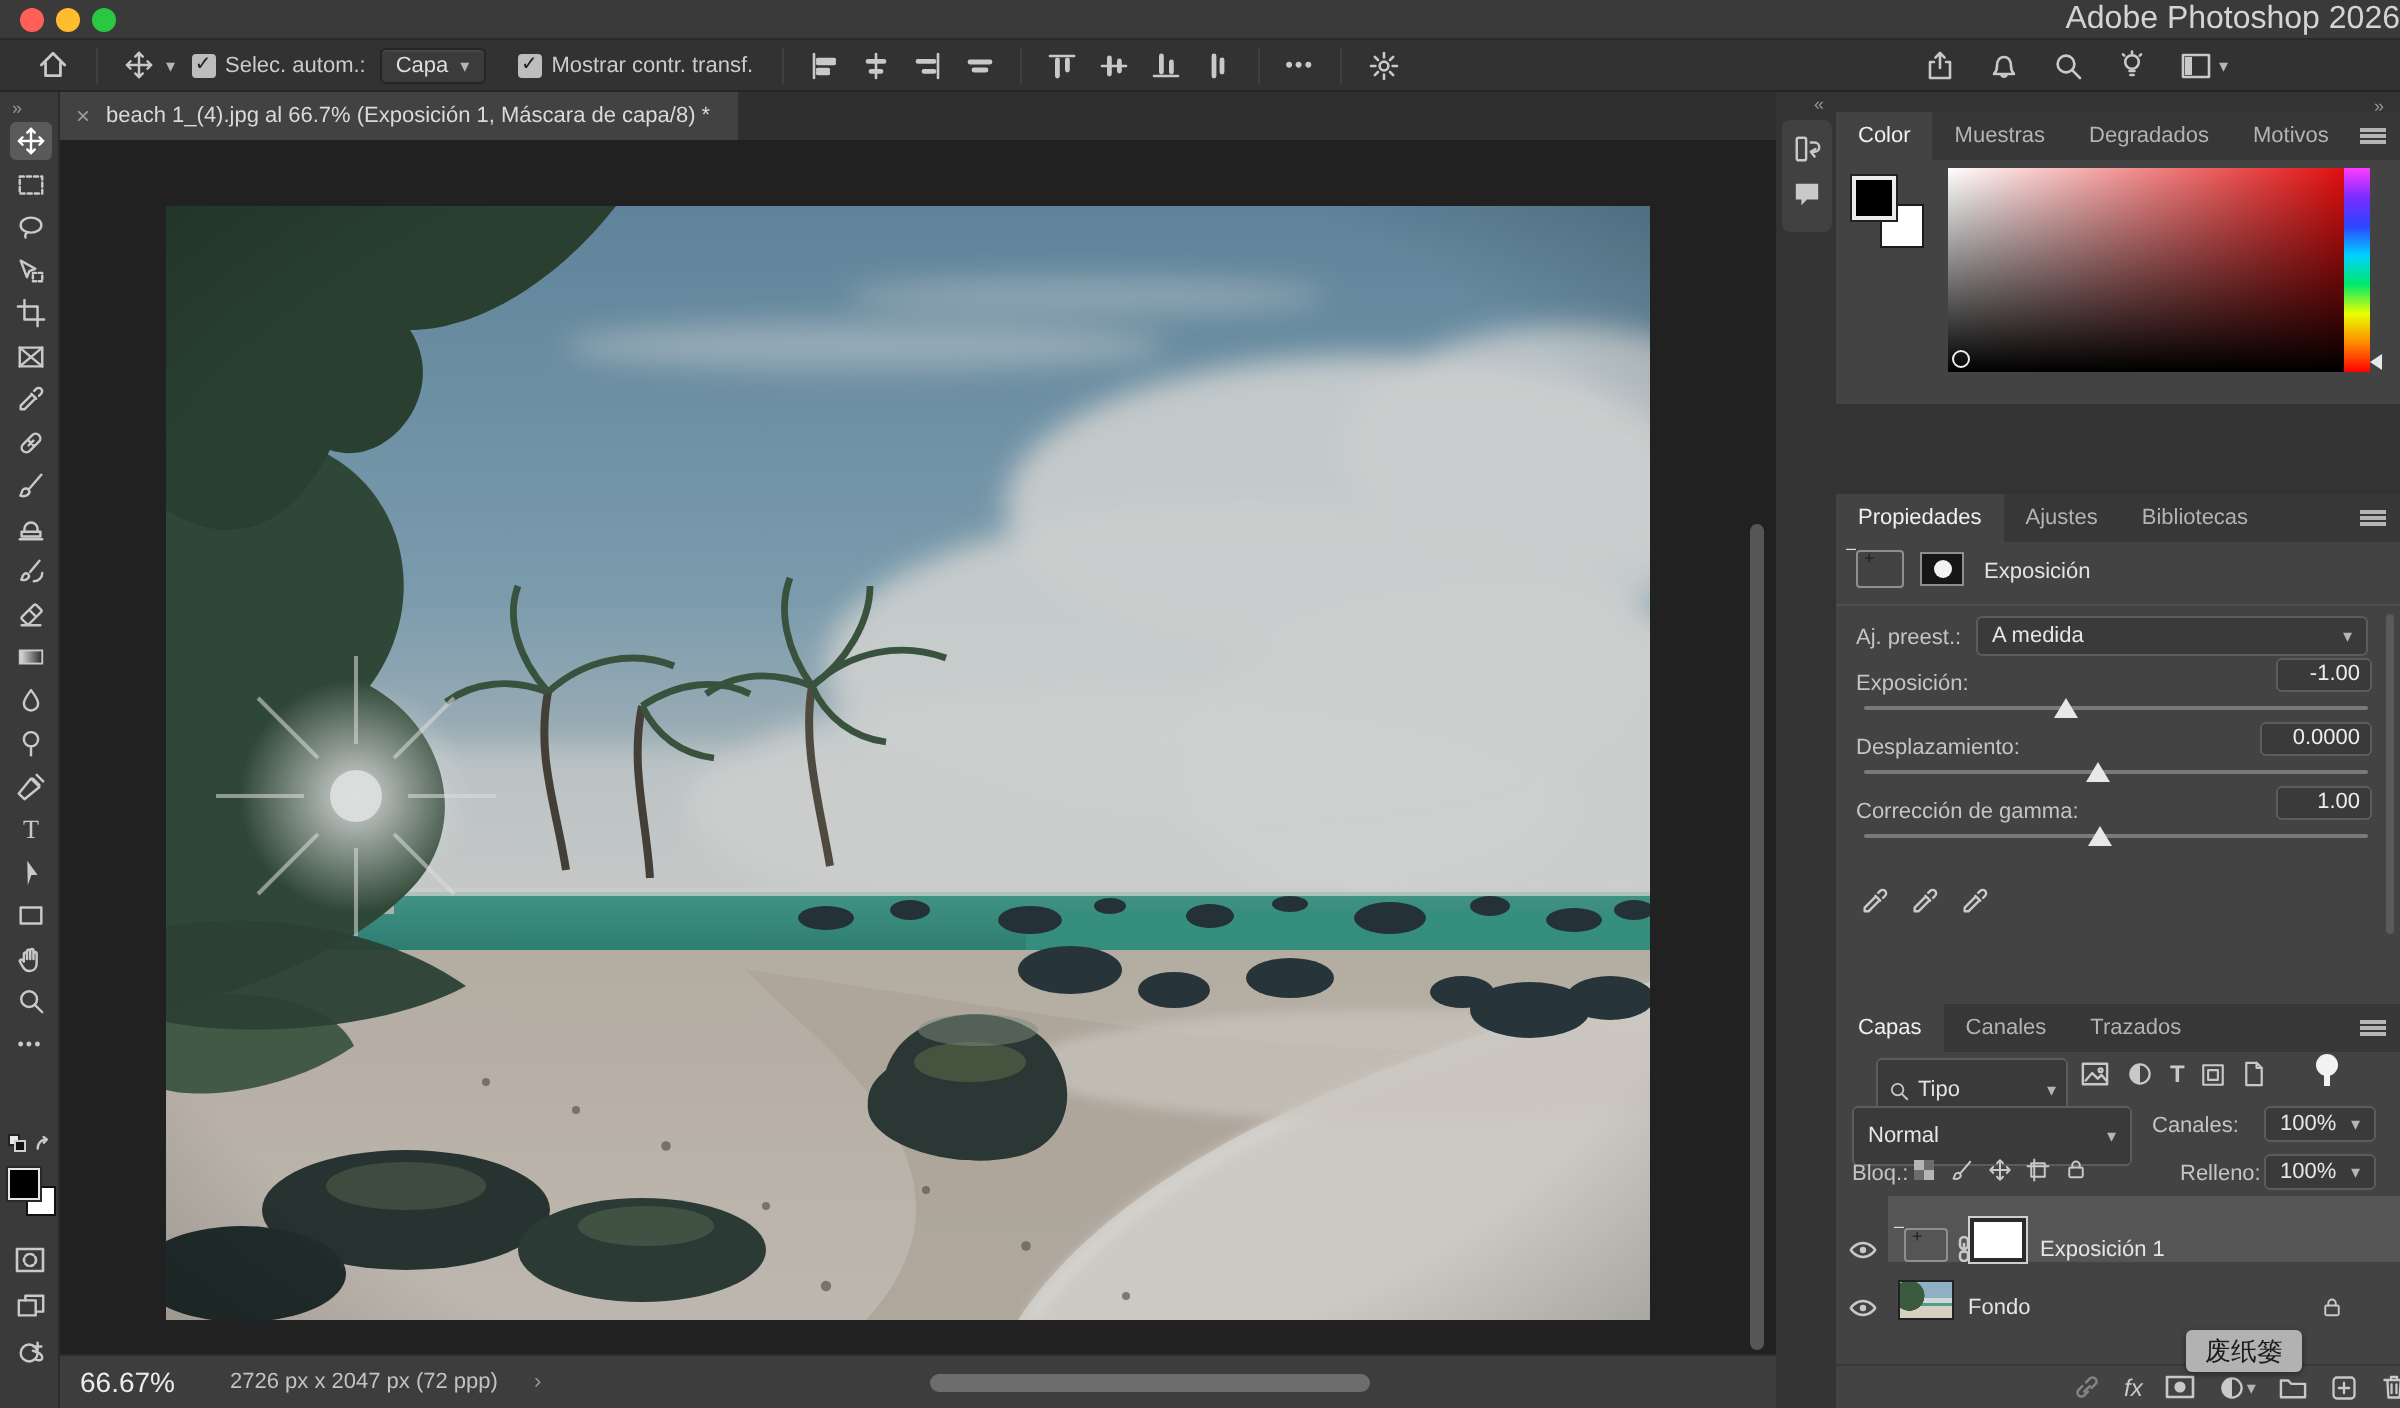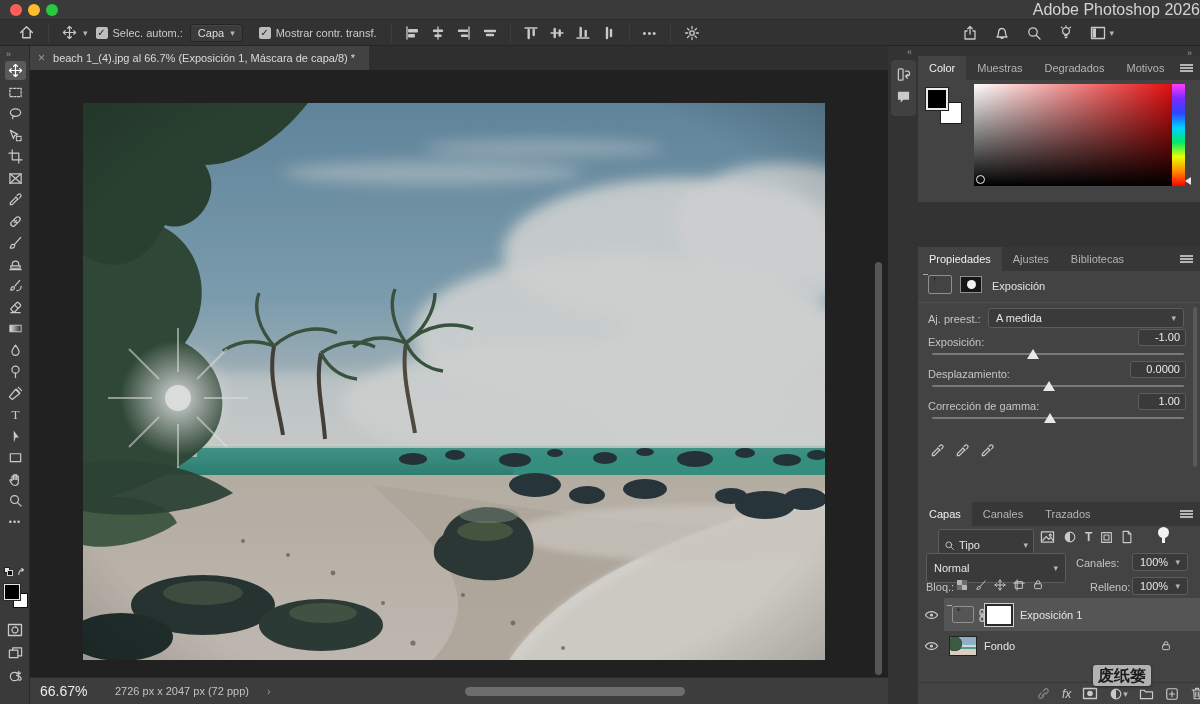--- a/index.html
+++ b/index.html
@@ -106,33 +106,33 @@
   
   #p-layers { top:456px; height:202px; }
   #lfilter { position:absolute; left:0; top:24px; width:282px; height:24px; }
   #lsearch { position:absolute; left:8px; top:3px; width:96px; height:18px; background:#3a3a3a; border:1px solid #5c5c5c; border-radius:3px; display:flex; align-items:center; gap:4px; padding:15px 5px; color:#e2e2e2;margin-left:12px; }
   #ltypeicons { position:absolute; left:122px; top:4px; display:flex; gap:8px; align-items:center; }
   #lpin { position:absolute; left:240px; top:1px; width:11px; height:11px; background:#f2f2f2; border-radius:50%; }
   #lpin:after { content:""; position:absolute; left:4px; top:10px; width:3px; height:6px; background:#f2f2f2; }
   #lblend { position:absolute; left:0; top:48px; width:282px; height:24px; }
   #llock { position:absolute; left:0; top:72px; width:282px; height:24px; }
   #llock .icons { position:absolute; left:38px; top:4px; display:flex; gap:7px; align-items:center; }
-  .lrow { position:absolute; left:0; width:282px; display:flex; align-items:center; }
+  .lrow { position:absolute; left:0; width:282px; display:flex; align-items:flex-end; }
   #lrow0 { top:96px; height:33px; }
   #lrow0 .hl { position:absolute; left:26px; top:0; right:0; bottom:0; background:#555; }
   #lrow1 { top:129px; height:29px; }
   .eyebox { width:26px; display:flex; justify-content:center; position:relative; z-index:1; }
   .mask-thumb { position:relative; z-index:1; width:28px; height:22px; background:#fff; border:2px solid #2a2a2a; box-shadow:0 0 0 1px #cfcfcf; margin-left:7px; }
   .lname { position:relative; z-index:1; margin-left:7px; color:#e4e4e4; }
   #fondo-thumb { width:28px; height:20px; margin-left:5px; border:1px solid #222;
      background:radial-gradient(circle at 18% 38%, #3c5a40 0 31%, transparent 32%),
         linear-gradient(180deg,#8fb0c4 0 44%,#cfd8d6 44% 58%,#4aa08e 58% 66%,#d8cfc2 66% 100%); }
   #fondo-lock { position:absolute; right:28px; }
   .lfoot { position:absolute; left:0; bottom:0; width:332px; height:22px; border-top:1px solid #383838; display:flex; align-items:center; gap:11px; padding-left:118px; }
-  #tooltip { position:absolute; left:175px; top:163px; width:58px; height:21px; background:#b2b2b2; border-radius:3px; color:#1c1c1c; font-size:16px; text-align:center; line-height:21px; box-shadow:0 1px 3px rgba(0,0,0,.4); z-index:3;font-weight:bold; }
+  #tooltip { position:absolute; left:175px; top:163px; width:58px; height:21px; background:#b2b2b2; border-radius:3px; color:#1c1c1c; font-size:13px; text-align:center; line-height:21px; box-shadow:0 1px 3px rgba(0,0,0,.4); z-index:3; }
   .linkglyph { margin-left:4px; }
 </style>
 </head>
 <body>
 
 <div id="titlebar">
   <span class="tl r"></span>
   <span class="tl y"></span>
   <span class="tl g"></span>
   <div class="title">Adobe Photoshop 2026</div>

